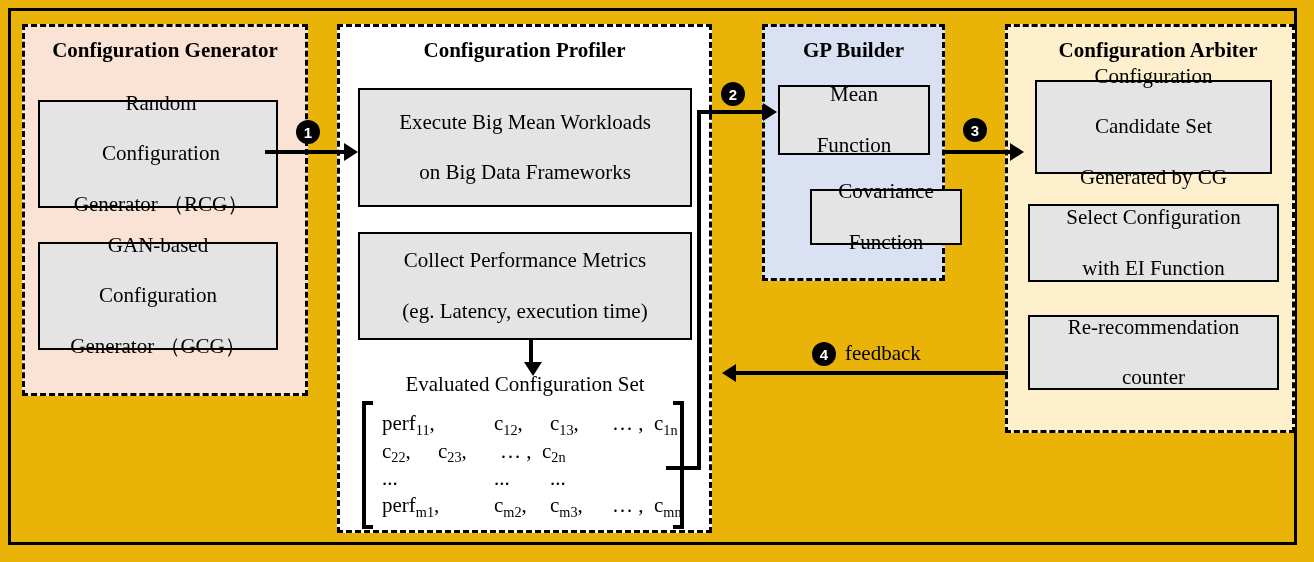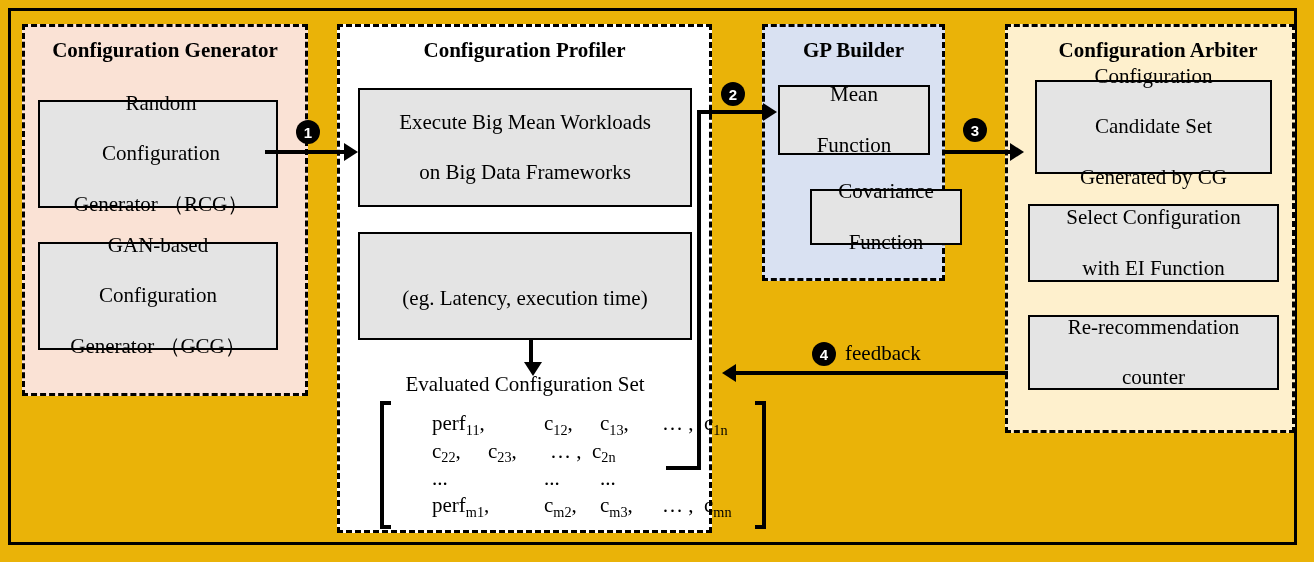--- a/index.html
+++ b/index.html
@@ -67,31 +67,31 @@
 
   <div class="gbox" style="left:358px;top:88px;width:334px;height:119px;">
     <span>
       <span>Execute Big Mean Workloads</span><br>
       <span>on Big Data Frameworks</span>
     </span>
   </div>
 
   <div class="gbox" style="left:358px;top:232px;width:334px;height:108px;">
     <span>
-      <br>
+      <span>Collect Performance Metrics</span><br>
       <span>(eg. Latency, execution time)</span>
     </span>
   </div>
 
   <div class="vline" style="left:529px;top:340px;height:26px;"></div>
   <div class="arrow-d" style="left:524px;top:362px;"></div>
 
   <div class="plain-label" style="left:358px;top:372px;width:334px;">Evaluated Configuration Set</div>
 
-  <div class="matrix" style="left:378px;top:400px;width:310px;height:130px;gap:32px;">
+  <div class="matrix" style="left:360px;top:400px;width:310px;height:130px;">
     <div class="brk">
       <svg width="14" height="130" viewBox="0 0 14 130">
           <path d="M13 3 L4 3 L4 127 L13 127" fill="none" stroke="#000" stroke-width="4"></path>
         </svg>
     </div>
     <div class="mrows">
       <div class="mrow">
         <span class="mcell c1"><span>perf</span><sub>11</sub>,</span>
         <span class="mcell c2"><span>c</span><sub>12</sub>,</span>
         <span class="mcell c3"><span>c</span><sub>13</sub>,</span>

